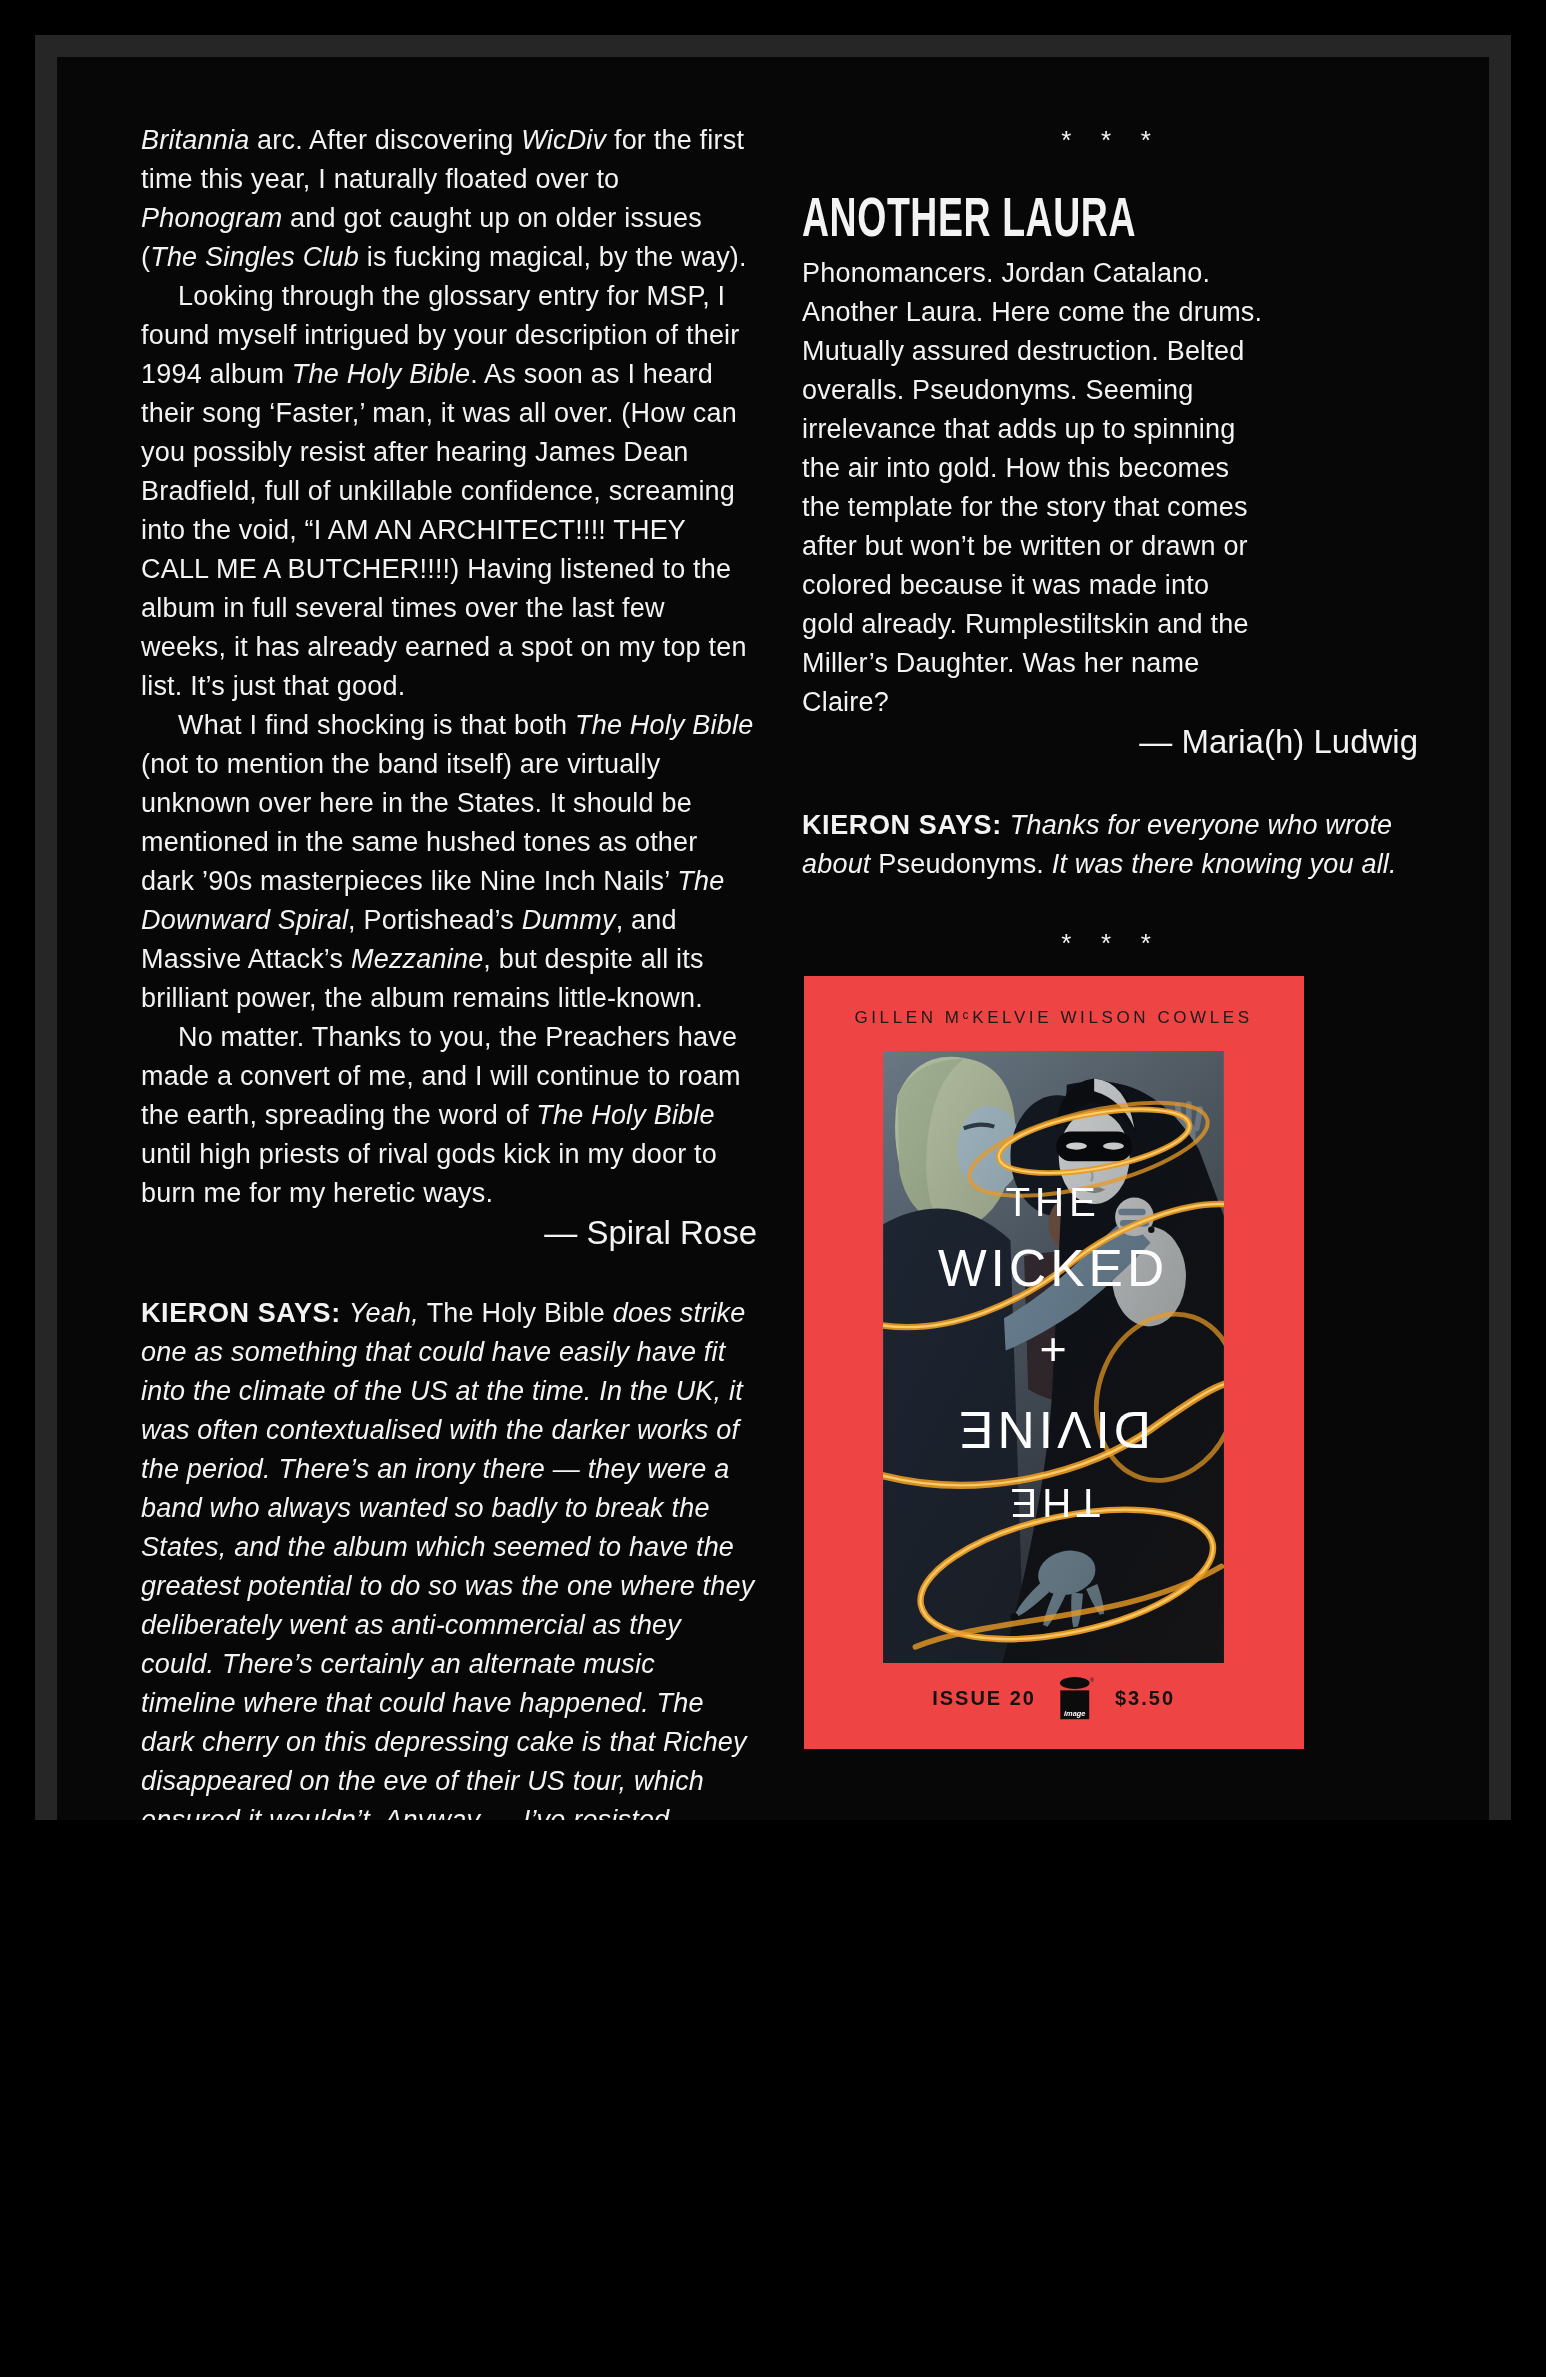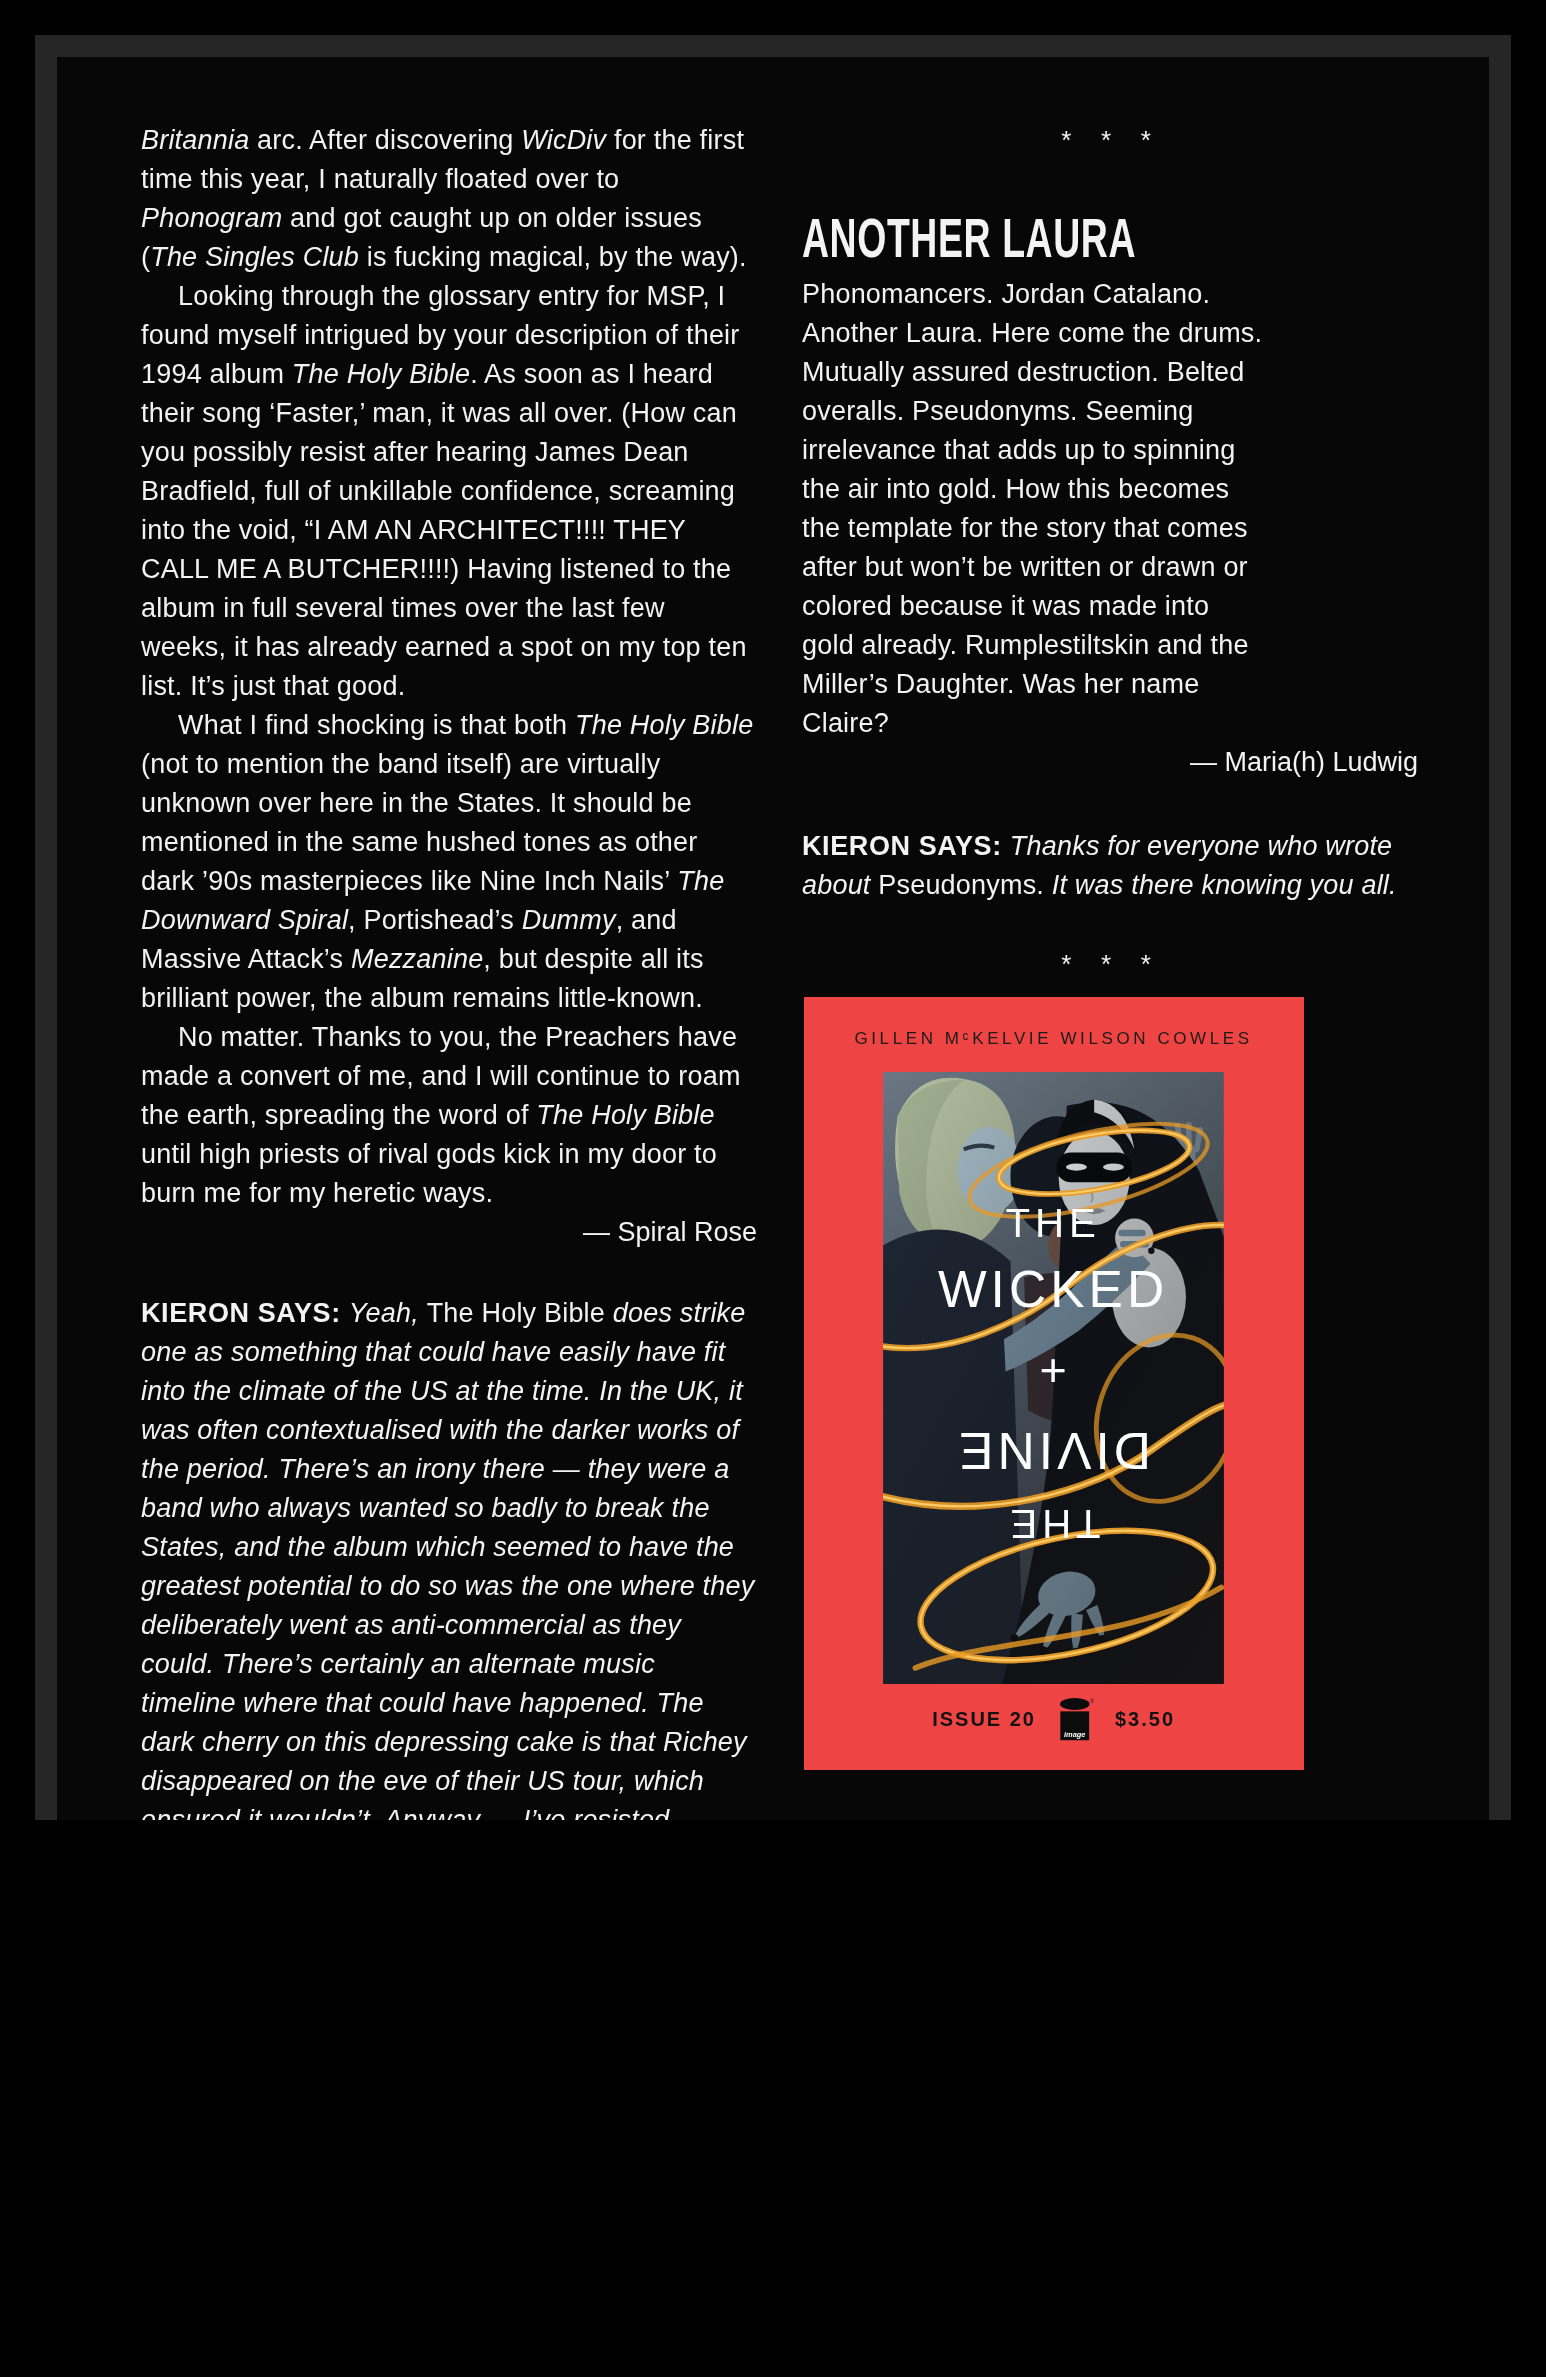--- a/index.html
+++ b/index.html
@@ -6,30 +6,30 @@
   #page{position:relative;width:1547px;height:1820px;background:#000;overflow:hidden;
         font-family:"Liberation Sans","DejaVu Sans",sans-serif;color:#f3f3f3;padding-left:40px;}
   .frame{position:absolute;left:35px;top:35px;width:1476px;height:2306px;
          border:22.6px solid #262626;background:#070707;box-sizing:border-box;}
   .col{position:absolute;width:616px;}
   .col-left{left:141px;top:121px;}
   .col-right{left:802px;top:121px;}
   .body{margin:0;font-size:27px;line-height:39px;letter-spacing:0.2px;text-align:left;}
   .indent{text-indent:37px;}
   .narrow{width:463px;margin-top:11.3px;}
-  .attribution{font-size:27px;line-height:39px;text-align:right;}
+  .attribution{font-size:33px;line-height:39px;text-align:right;}
   .kieron{margin-top:42px;}
   .kieron-right{margin-top:45px;}
   .run-i{font-style:italic;}
   .run-b{font-weight:700;letter-spacing:0.6px;}
   .stars{width:100%;text-align:center;font-size:26px;line-height:39px;letter-spacing:8px;word-spacing:6.4px;}
   .stars2{margin-top:40px;}
   .heading{margin:0;font-size:52px;font-weight:700;line-height:52px;white-space:nowrap;}
   .heading .hinner{display:inline-block;transform:scale(.72,1.08);transform-origin:0 60%;letter-spacing:0.8px;}
-  .heading-al{margin-top:52px;}
+  .heading-al{margin-top:31px;}
   .next-month{margin-top:232px;}
   .cover-panel{margin-top:13px;margin-left:1.6px;width:500px;height:773px;background:#ef4444;box-sizing:border-box;}
   .credits{padding-top:32px;text-align:center;color:#1b1b1b;font-size:17px;letter-spacing:3.6px;font-weight:500;}
   .art{display:block;width:341px;height:612px;margin:22.6px auto 0;}
   .cover-footer{margin-top:13px;display:flex;align-items:center;justify-content:center;gap:21px;color:#121212;}
   .issue,.price{font-size:20px;letter-spacing:2px;font-weight:600;}
 </style>
 </head>
 <body>
 

